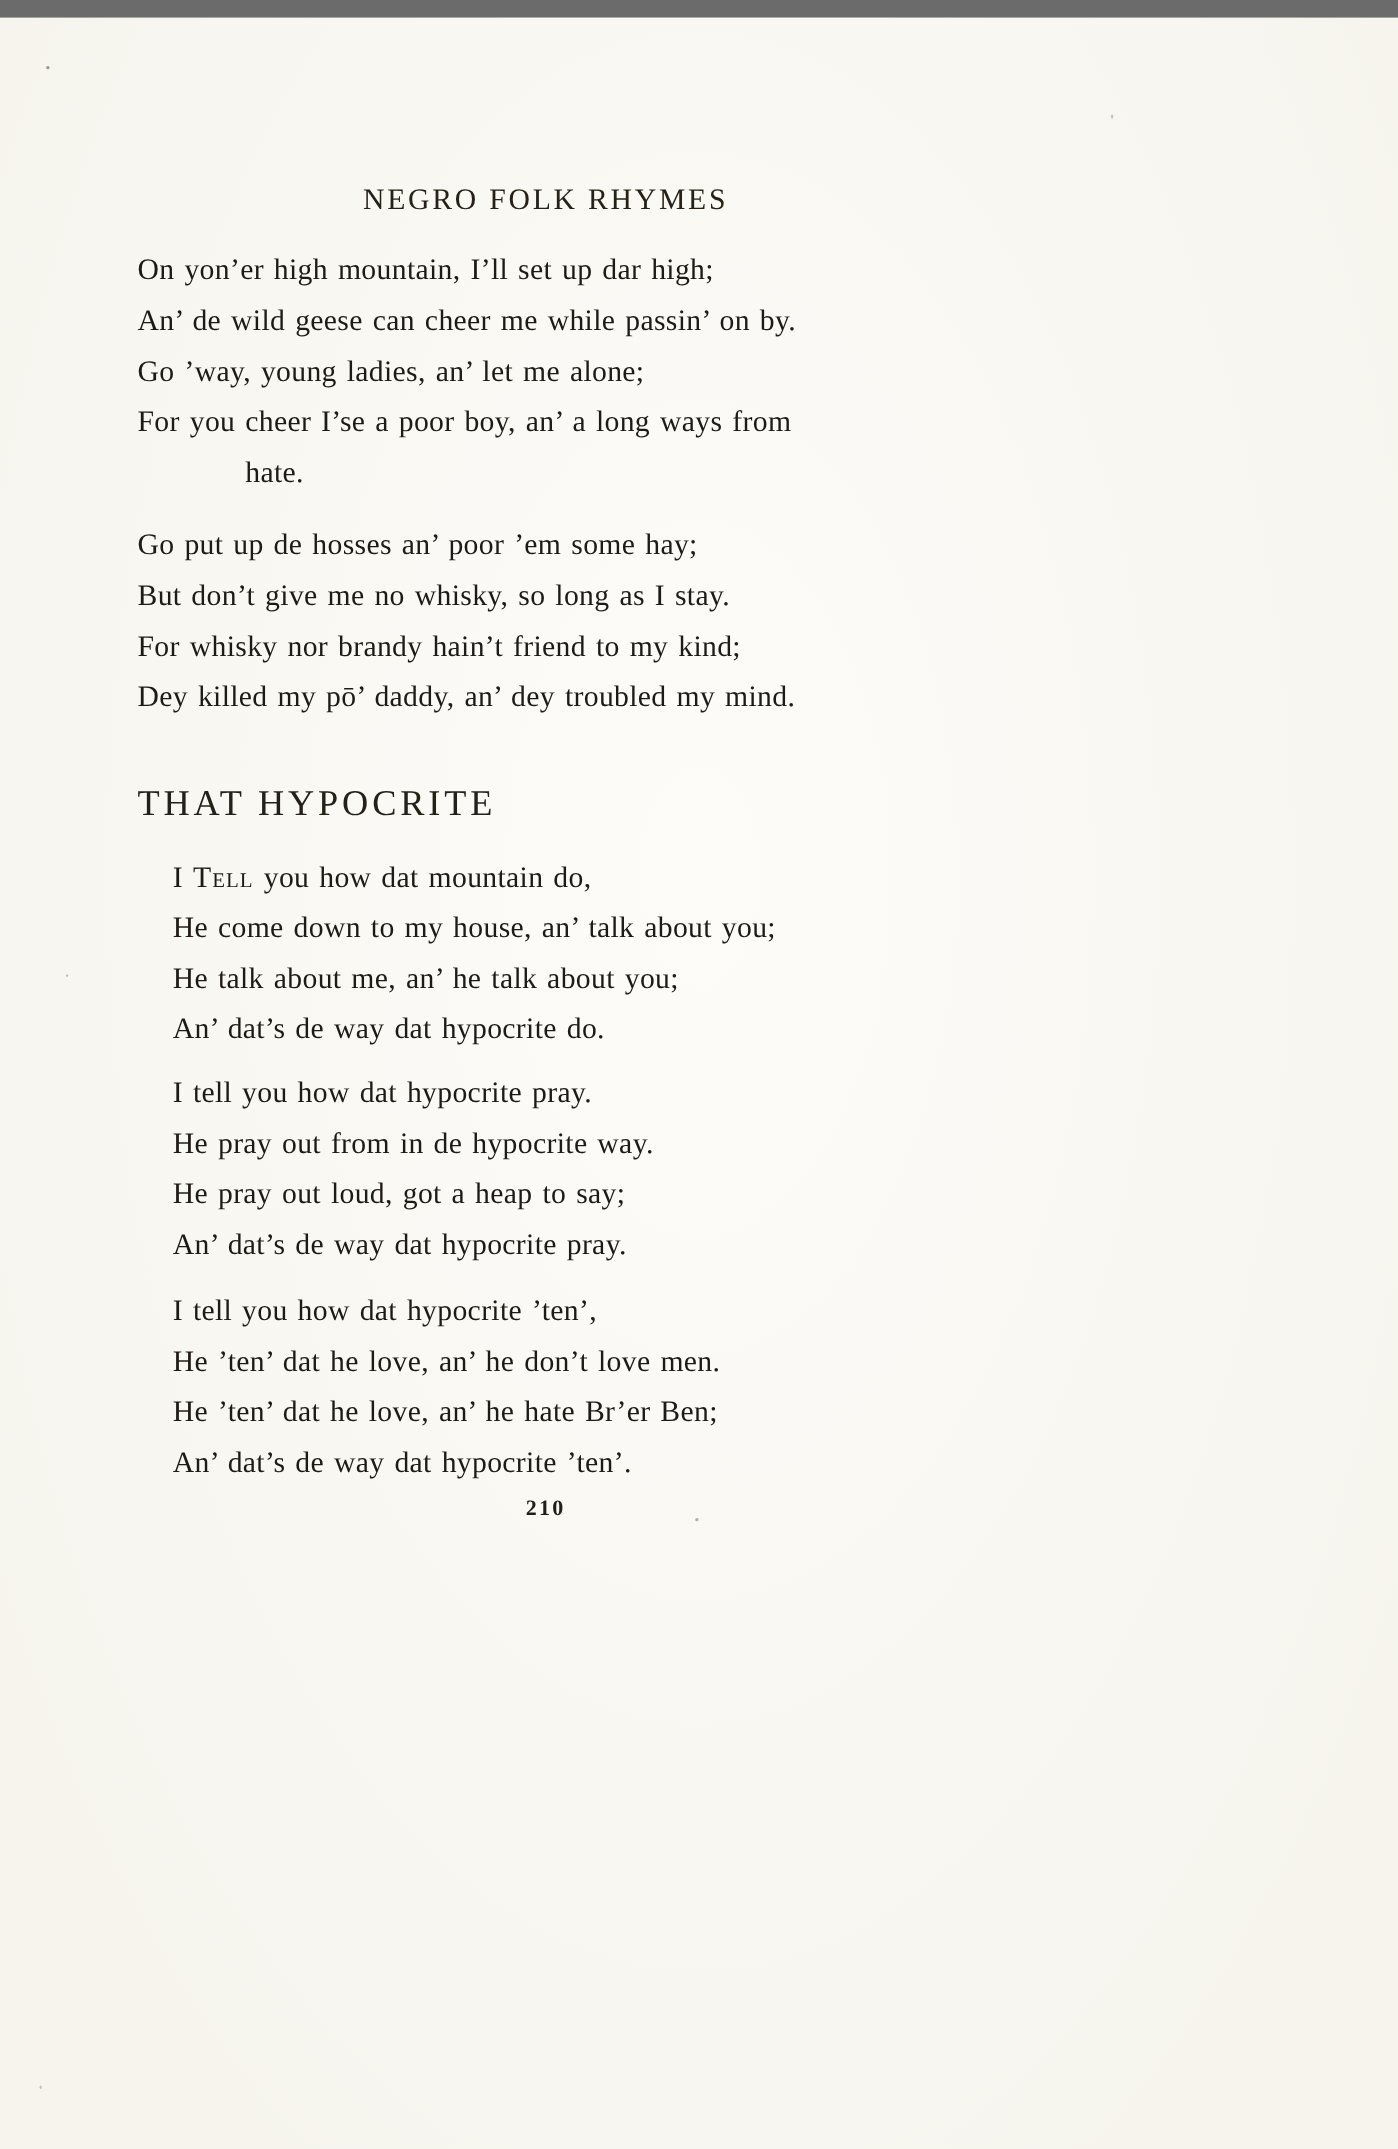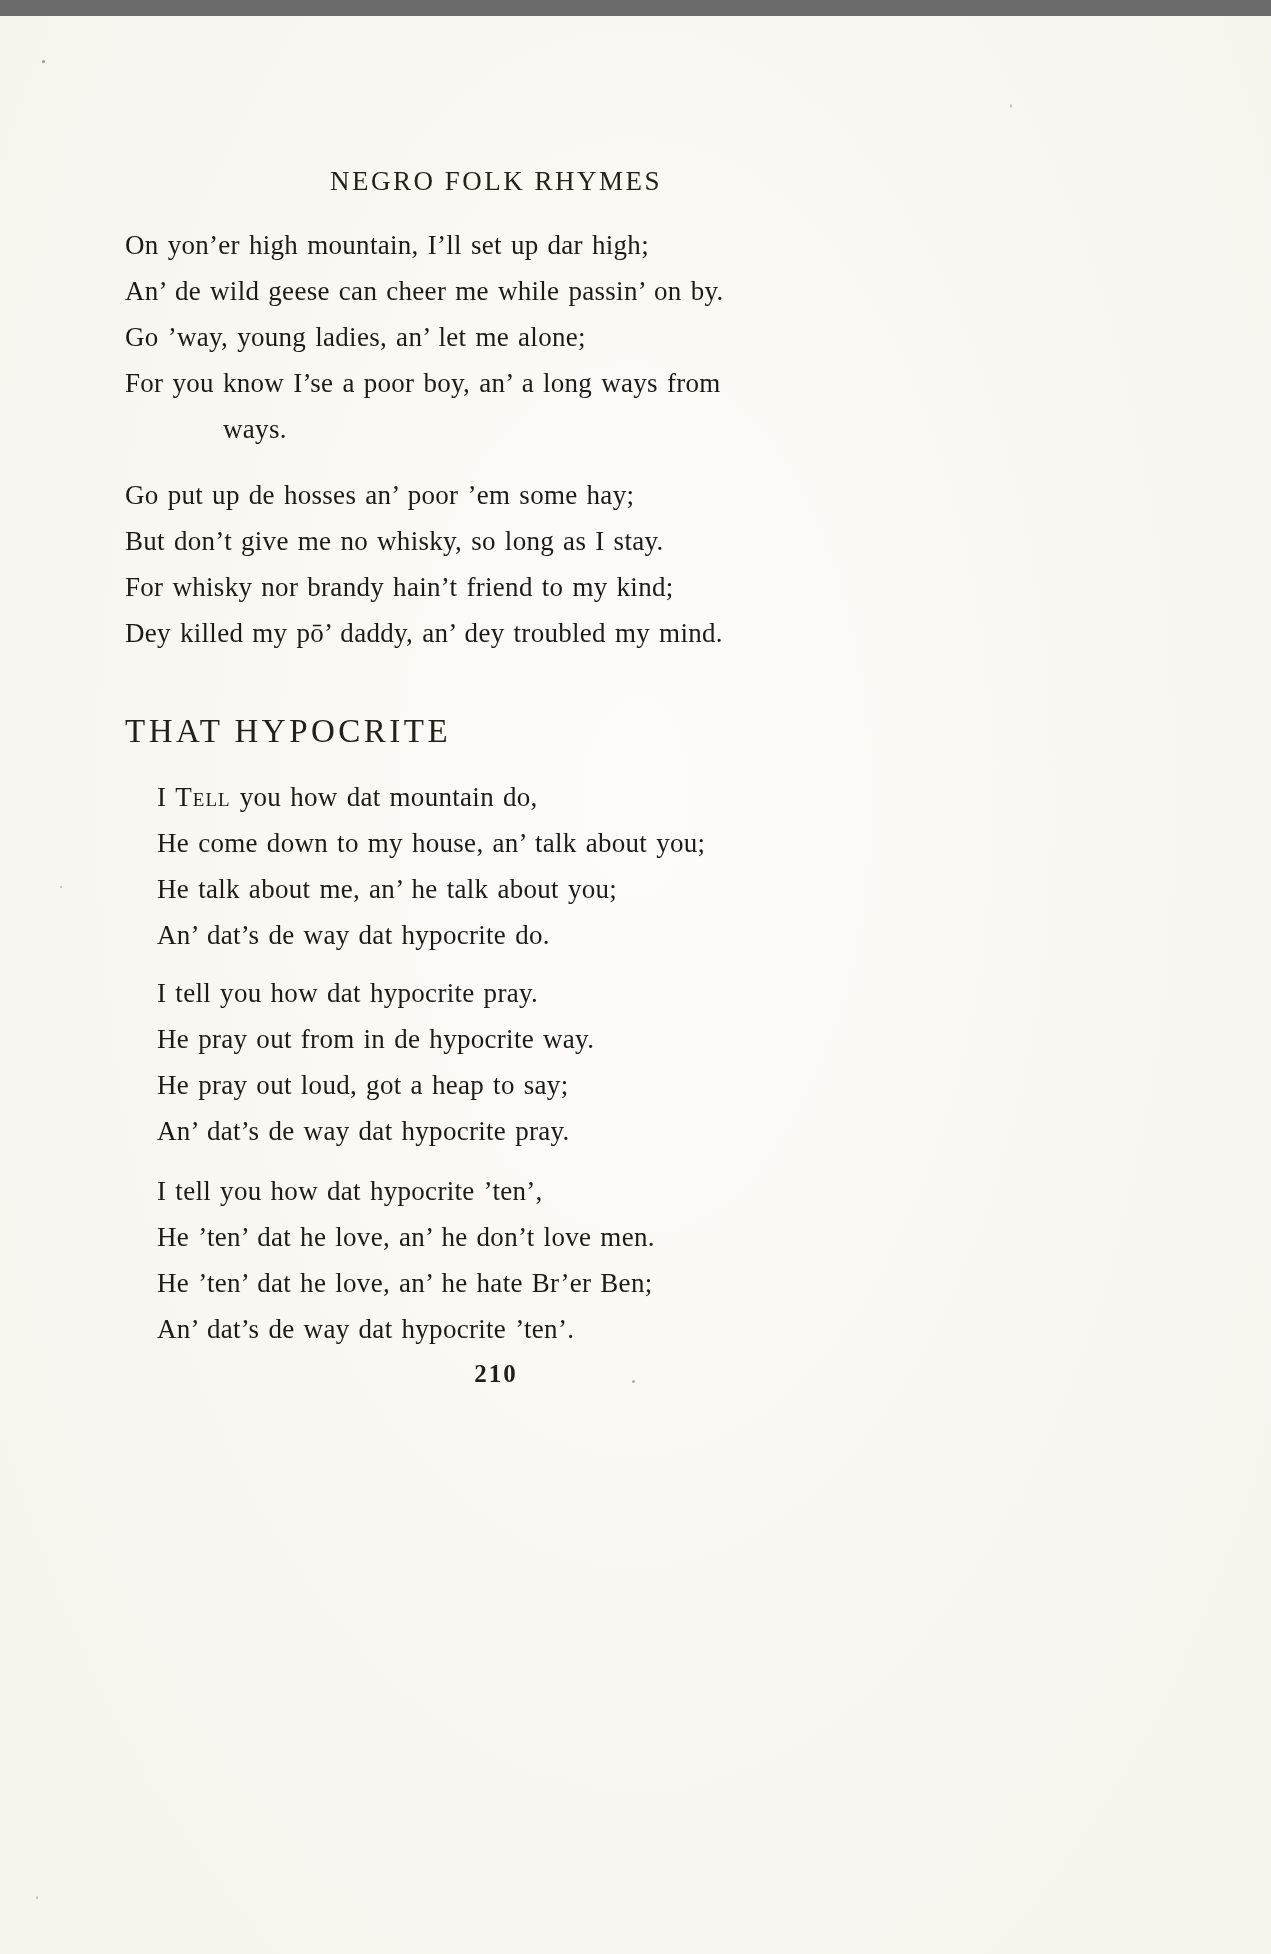--- a/index.html
+++ b/index.html
@@ -51,21 +51,21 @@
   .stanza-3 { margin-top: 20px; }
   .stanza-3 .line, .stanza-4 .line, .stanza-5 .line { padding-left: 32px; }
   .stanza-4 { margin-top: 12px; }
   .stanza-5 { margin-top: 14px; }
   .line { white-space: nowrap; }
   .line.hang { padding-left: 98px; }
   .sc { font-variant: small-caps; letter-spacing: 1px; }
   .page-number {
     margin-top: 8px;
     text-align: center;
-    font-size: 25px;
+    font-size: 20px;
     font-weight: bold;
     letter-spacing: 2px;
     color: #221f19;
   }
   .speck {
     position: absolute;
     background: rgba(40,35,25,0.45);
     border-radius: 50%;
   }
   .speck.s1 { left: 42px;  top: 44px;   width: 3px; height: 3px; }
@@ -85,22 +85,22 @@
   <span class="speck s5"></span>
 
   <div class="content">
 
     <div class="running-header">NEGRO FOLK RHYMES</div>
 
     <div class="stanza stanza-1">
       <div class="line">On yon’er high mountain, I’ll set up dar high;</div>
       <div class="line">An’ de wild geese can cheer me while passin’ on by.</div>
       <div class="line">Go ’way, young ladies, an’ let me alone;</div>
-      <div class="line">For you know I’se a poor boy, an’ a long ways from</div>
-      <div class="line hang">ways.</div>
+      <div class="line">For you cheer I’se a poor boy, an’ a long ways from</div>
+      <div class="line hang">hate.</div>
     </div>
 
     <div class="stanza stanza-2">
       <div class="line">Go put up de hosses an’ poor ’em some hay;</div>
       <div class="line">But don’t give me no whisky, so long as I stay.</div>
       <div class="line">For whisky nor brandy hain’t friend to my kind;</div>
       <div class="line">Dey killed my pō’ daddy, an’ dey troubled my mind.</div>
     </div>
 
     <div class="poem-title">THAT HYPOCRITE</div>

